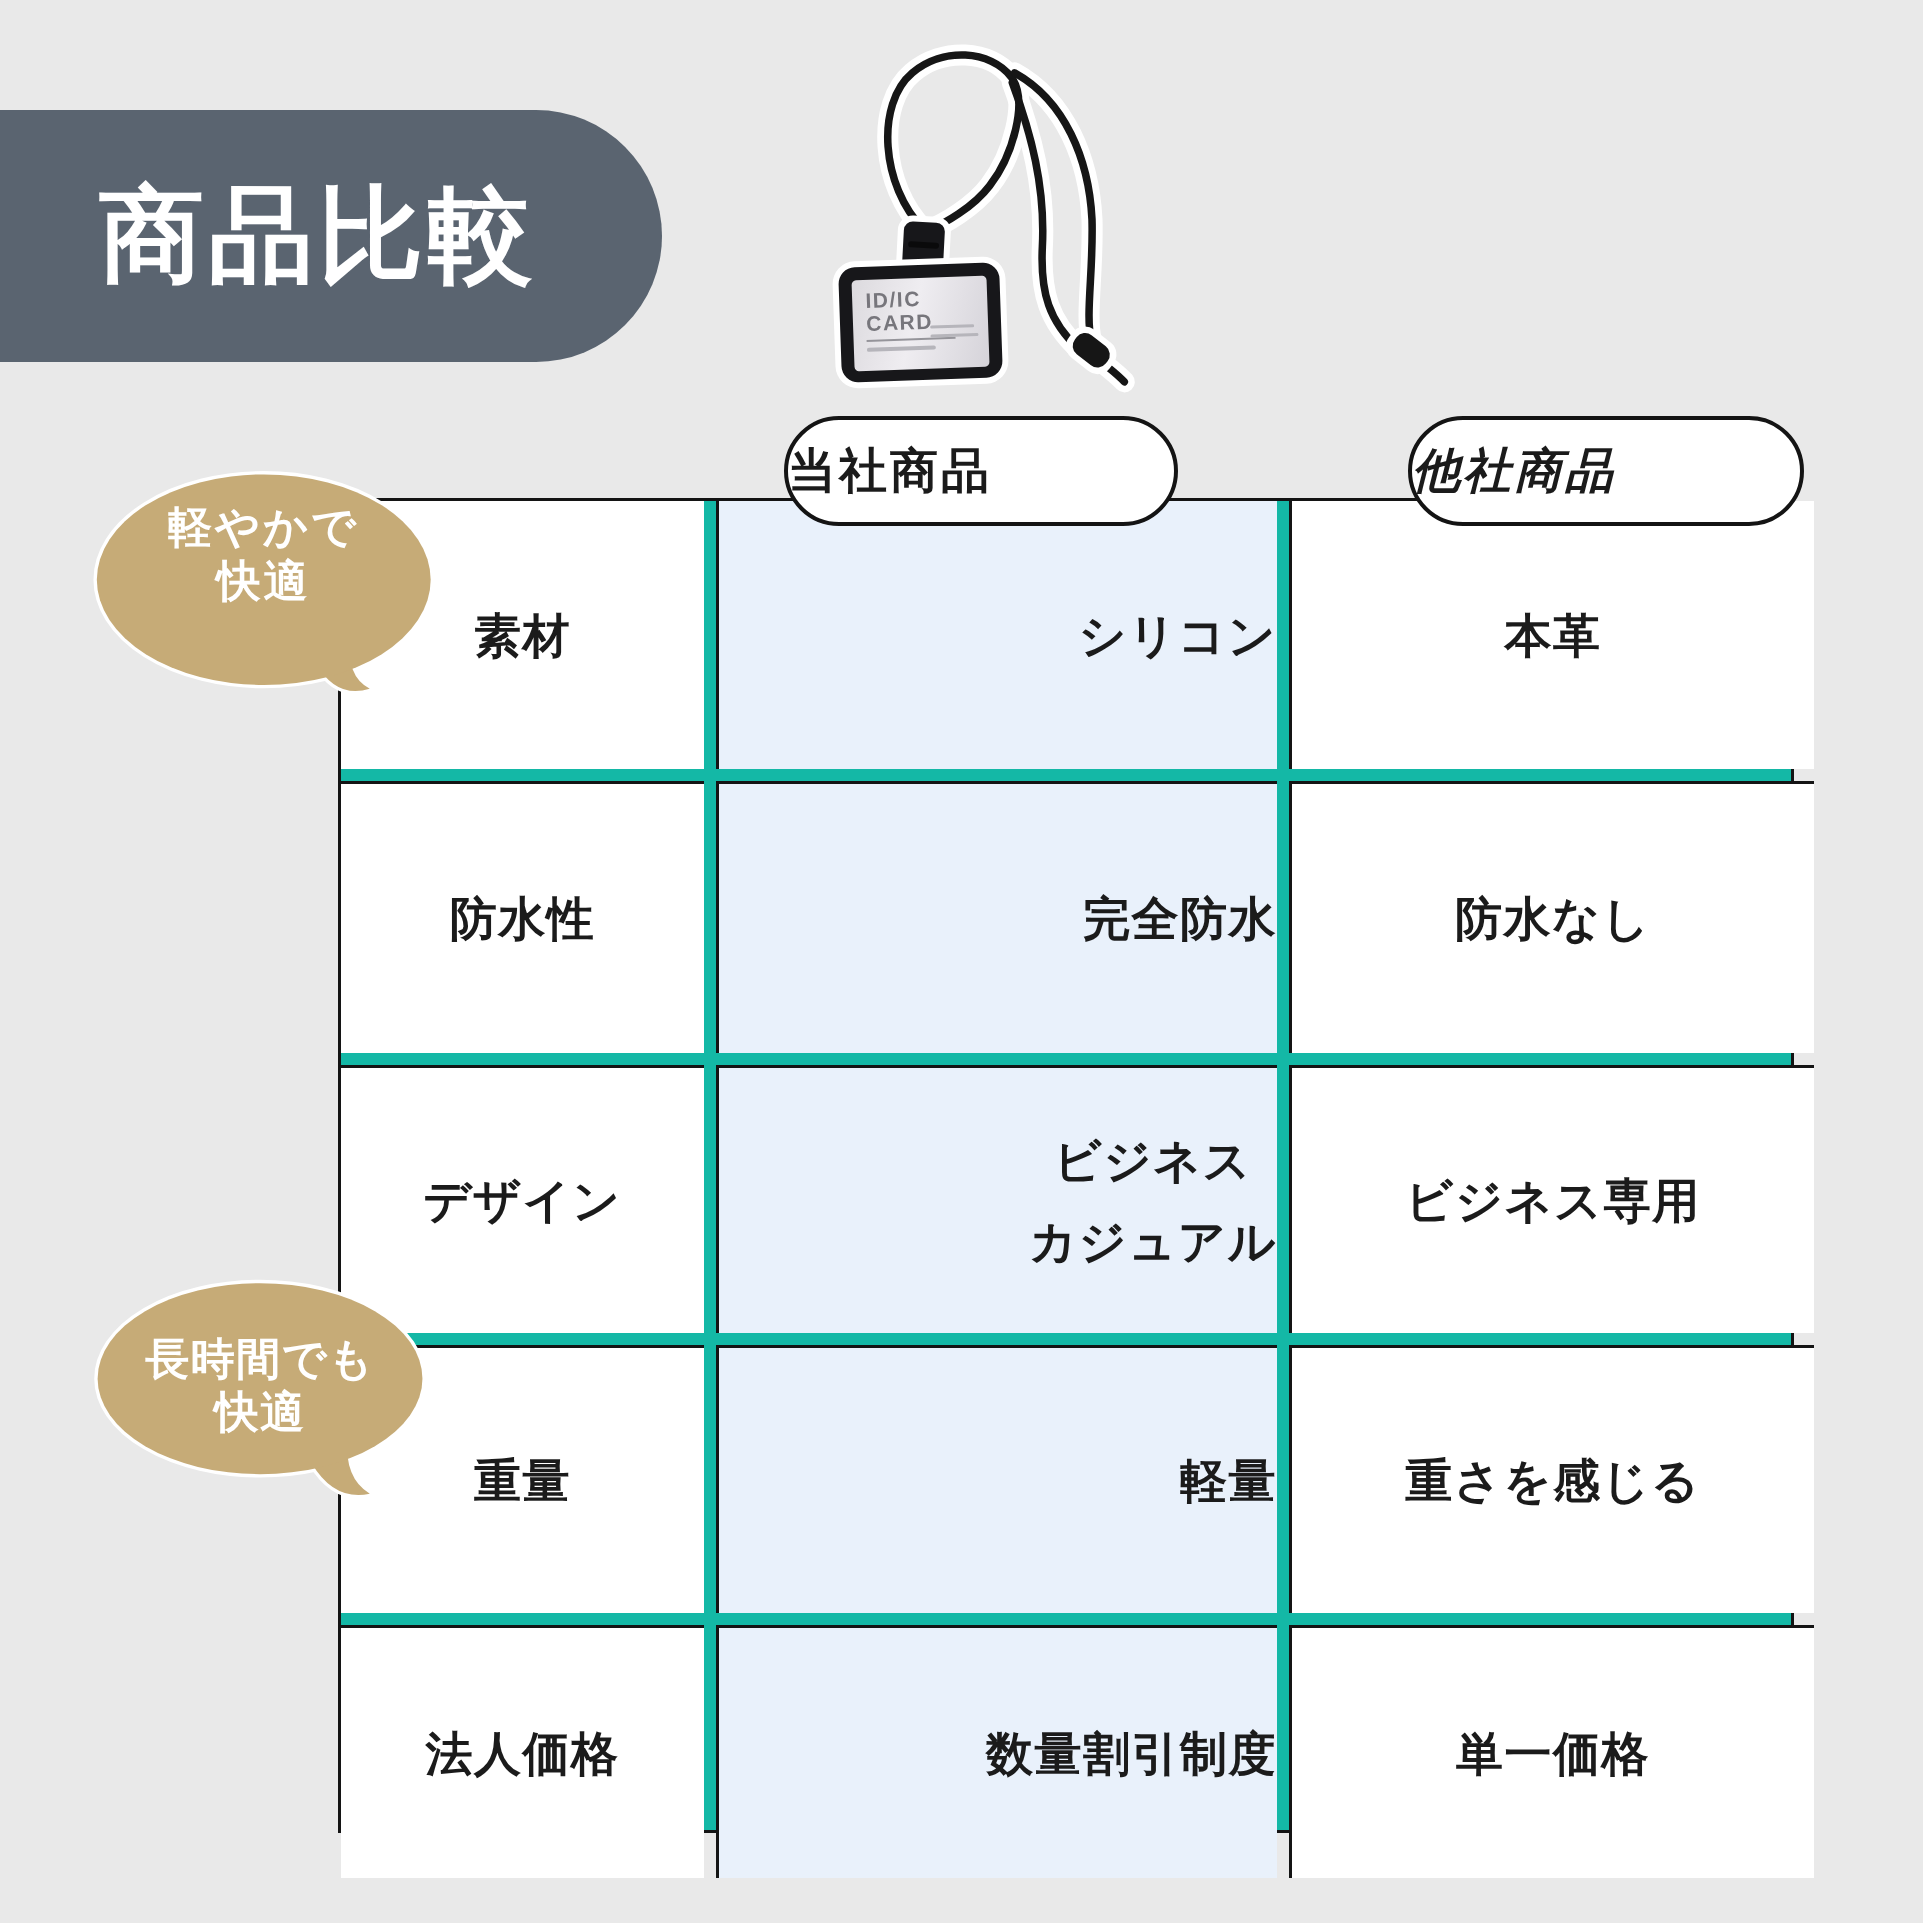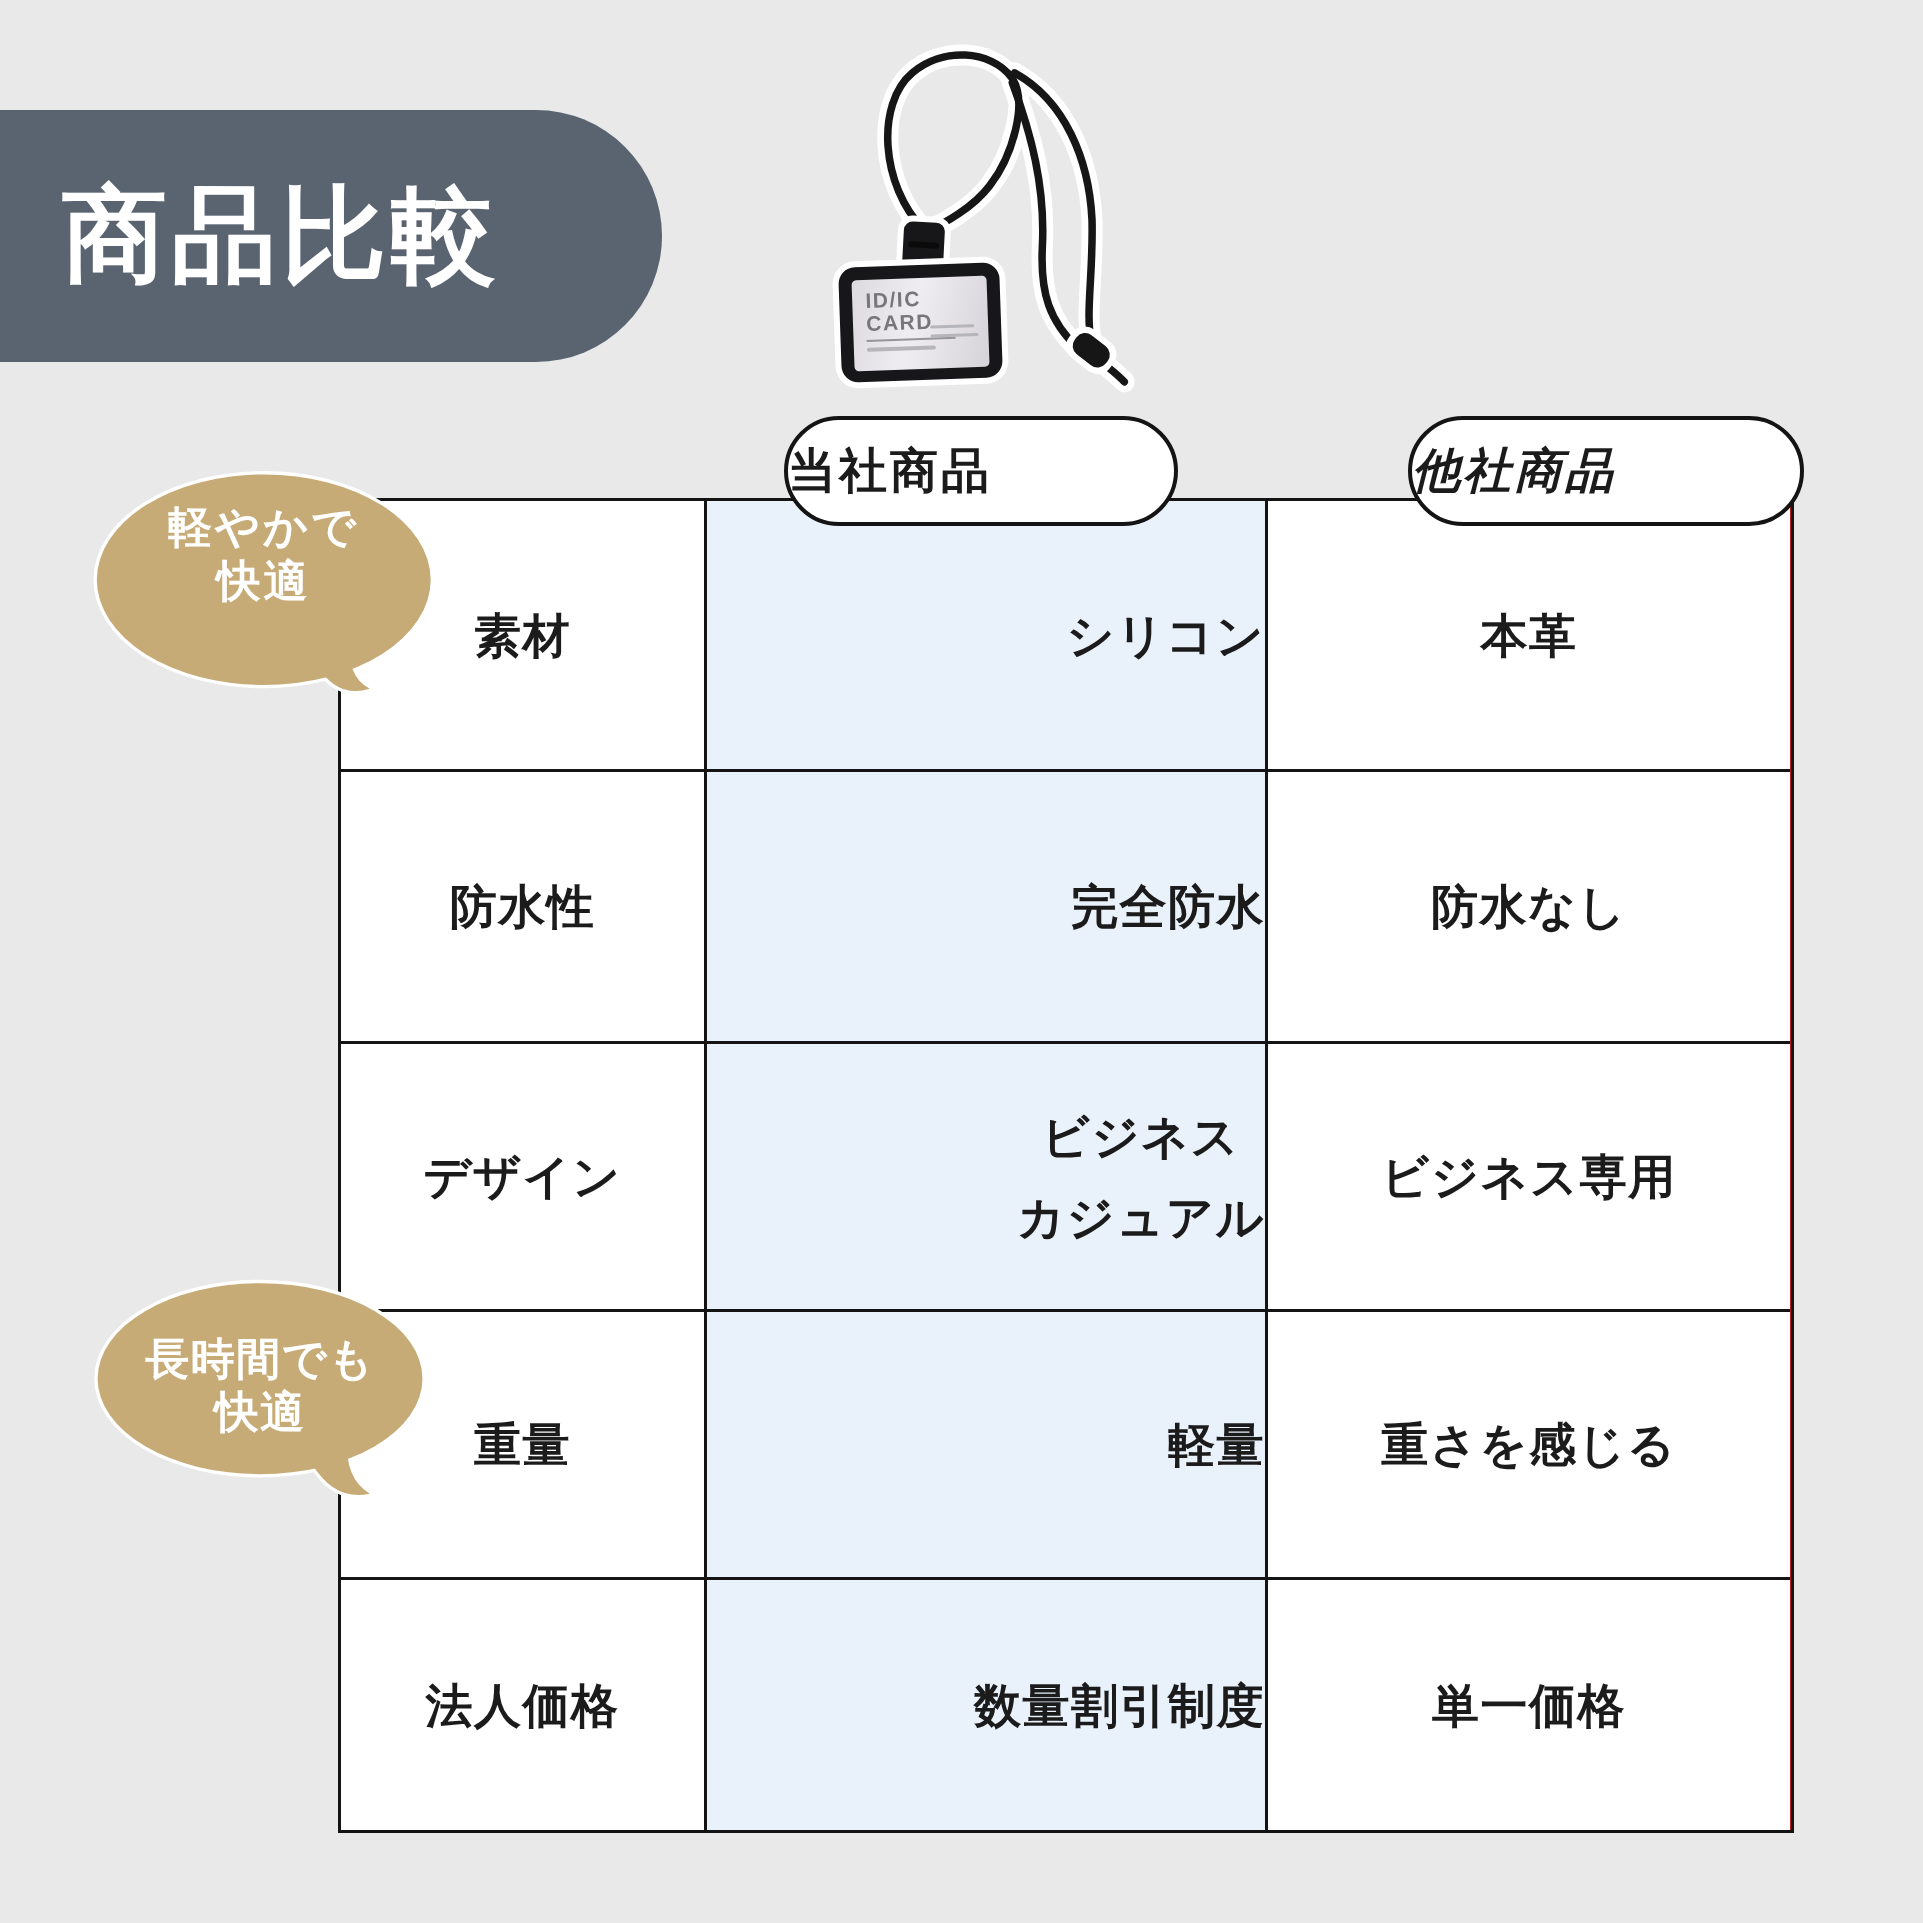--- a/index.html
+++ b/index.html
@@ -8,21 +8,21 @@
     position: relative; width: 1924px; height: 1924px;
     background: var(--background, #e9e9e9);
     font-family: "Liberation Sans", sans-serif;
     overflow: hidden; color: var(--text, #1b1b1b);
   }
   
   .banner {
     position: absolute; left: 0; top: 110px; width: 662px; height: 252px;
     background: var(--banner, #5a6470);
     border-radius: 0 126px 126px 0;
-    display: flex; align-items: center; padding-left: 62px;
+    display: flex; align-items: center; padding-left: 99px;
     z-index: 1;
   }
   .banner .title {
     color: #ffffff; font-size: 105px; font-weight: 900; letter-spacing: 4.5px;
     white-space: nowrap;
   }
   
   .product-svg { position: absolute; left: 789px; top: 30px; width: 406px; height: 406px; z-index: 3; }
   .clip {
     position: absolute; left: 903px; top: 222px; width: 41px; height: 50px;
@@ -64,21 +64,21 @@
   }
   .pill-ours   { left: 784px; width: 394px; }
   .pill-theirs { left: 1408px; width: 396px; font-style: italic; }
   
   .table {
     position: absolute; left: 338px; top: 498px; width: 1456px; height: 1335px;
     border: 3.8px solid var(--table-border, #141414);
     display: grid;
     grid-template-columns: 363px 561px 525px;
     grid-template-rows: 268px 272px 268px 268px 253px;
-    background: #b91c1c; z-index: 2;
+    background: #14b8a6; z-index: 2; gap: 12px;
   }
   .cell {
     display: flex; align-items: center; justify-content: center;
     background: #ffffff; font-size: 47px; font-weight: 600; letter-spacing: 1.5px;
     border-left: 3px solid var(--table-border, #141414);
     border-top: 3px solid var(--table-border, #141414);
     text-align: center;
   }
   .cell.c0 { border-left: none; }
   .cell.r0 { border-top: none; }

